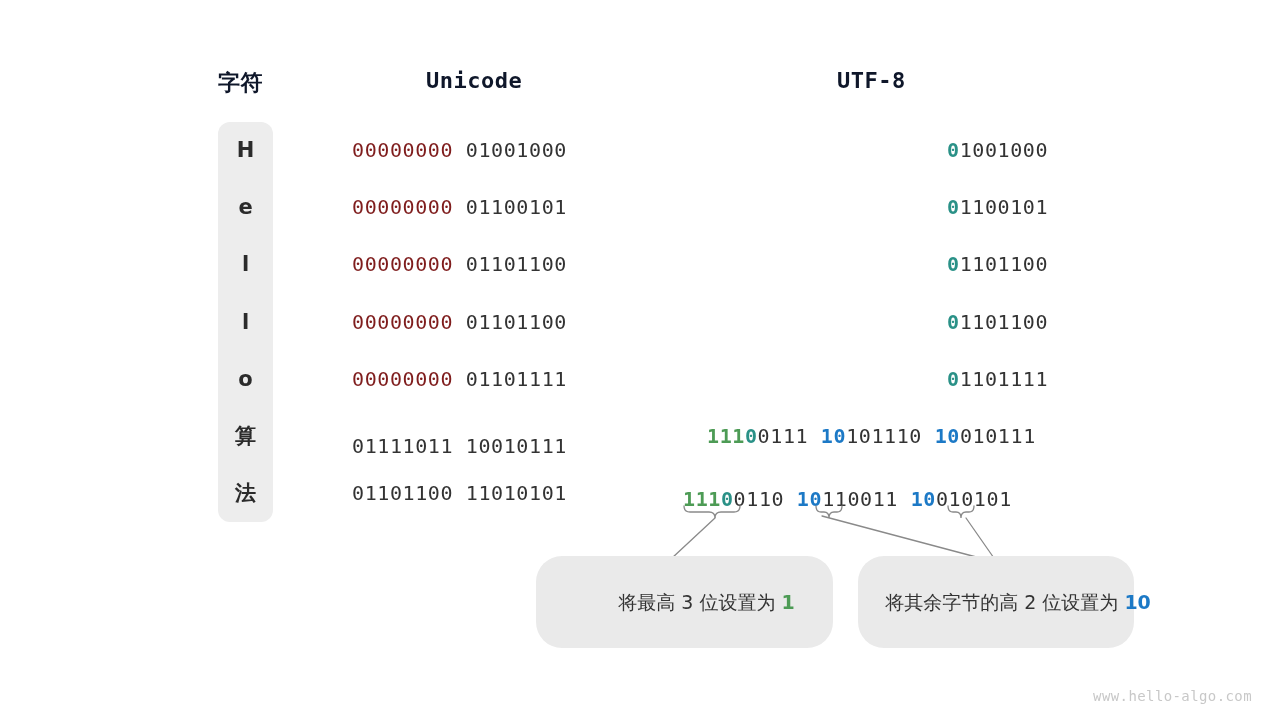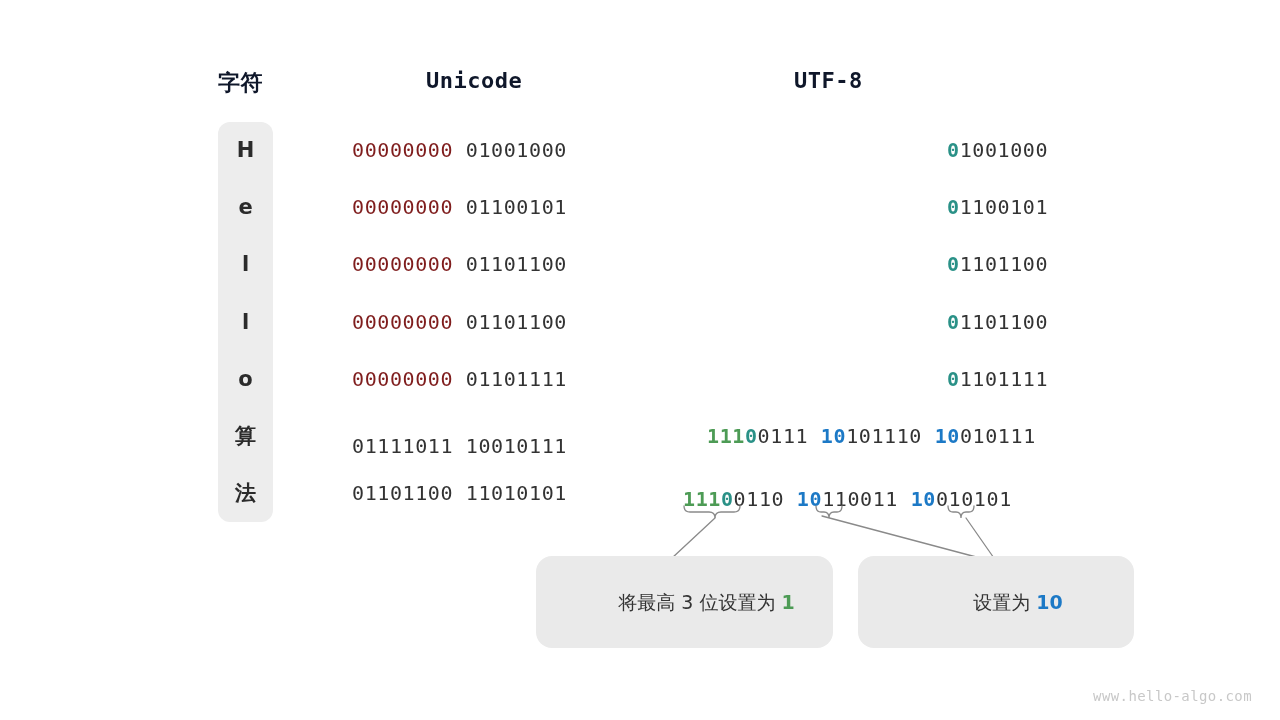--- a/index.html
+++ b/index.html
@@ -26,21 +26,21 @@
     position: absolute;
     font-family: "DejaVu Sans Mono", monospace;
     font-weight: bold;
     font-size: 22px;
     color: #0f172a;
     white-space: nowrap;
     letter-spacing: 0.5px;
   }
   #hdr-char { left: 218px; top: 68px; font-family: "DejaVu Sans", sans-serif; }
   #hdr-unicode { left: 426px; top: 68px; }
-  #hdr-utf8 { left: 794px; top: 68px; }
+  #hdr-utf8 { left: 837px; top: 68px; }
 
   
   #char-pill {
     position: absolute;
     left: 218px;
     top: 122px;
     width: 55px;
     height: 400px;
     background: #ededed;
     border-radius: 12px;
@@ -86,21 +86,21 @@
   .utf.multi  { left: 683px; }
 
   .utf .teal  { color: #2a9187; font-weight: bold; }
   .utf .green { color: #4d9b55; font-weight: bold; }
   .utf .blue  { color: #1c79c6; font-weight: bold; }
 
   
   .callout {
     position: absolute;
     background: #eaeaea;
-    border-radius: 16px;
+    border-radius: 26px;
     font-family: "DejaVu Sans", sans-serif;
     font-size: 19px;
     color: #333333;
     text-align: center;
     display: flex;
     justify-content: center;
     align-items: center;
     box-sizing: border-box;
     line-height: 32px;
     padding-left: 44px;
@@ -186,18 +186,19 @@
 
       <path d="M966,518 L996,561"></path>
     </g>
   </svg>
 
   <div class="callout" id="callout-1">
     <div class="ln"><span>将最高 3 位设置为 </span><span class="kgreen">1</span></div>
   </div>
 
   <div class="callout" id="callout-2">
+    <div class="ln">将其余字节的高 2 位</div>
     <div class="ln"><span>设置为 </span><span class="kblue">10</span></div>
   </div>
 
   <div id="watermark">www.hello-algo.com</div>
 
 </div>
 
 </body></html>

